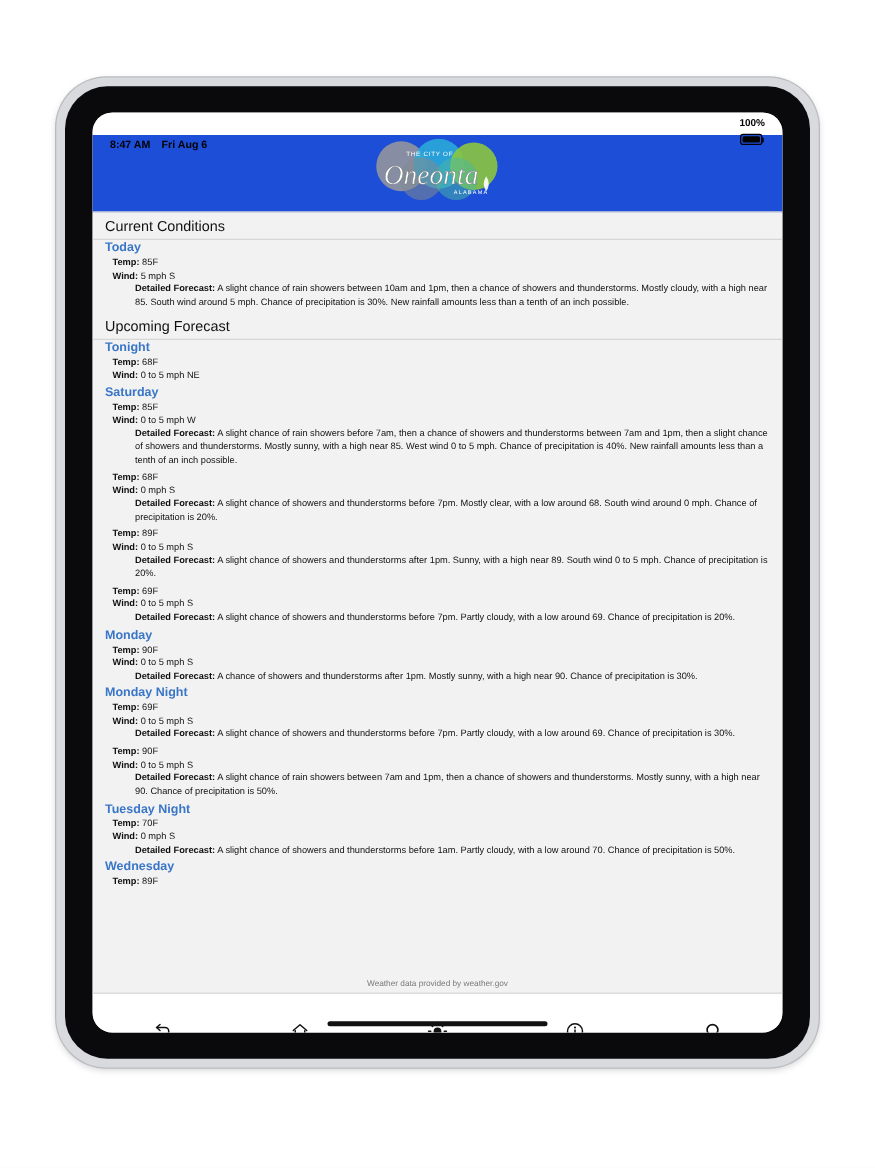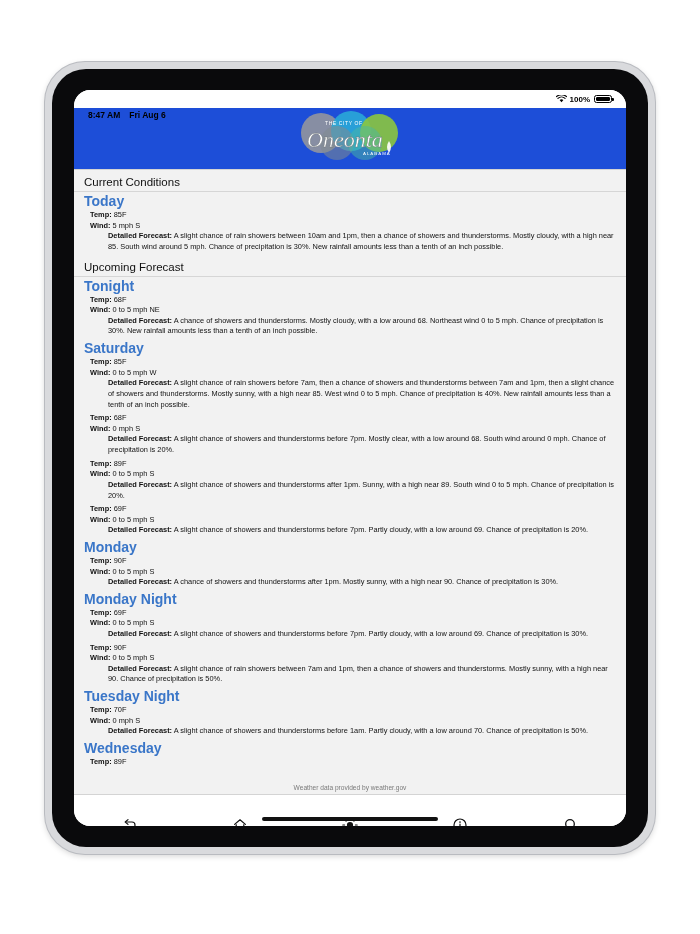--- a/index.html
+++ b/index.html
@@ -68,20 +68,21 @@
     font-weight: bold;
   }
   .status-left { display: flex; gap: 9px; align-items: flex-end; margin-top: 32px; }
   .status-right {
     margin-left: auto;
     display: flex;
     gap: 4px;
     align-items: flex-start;
     font-size: 8px;
     font-weight: bold;
+    flex-direction: column;
   }
   .wifi-icon { display: inline-block; width: 10px; height: 8px; position: relative; }
   .wifi-icon svg { display: block; }
   .battery {
     width: 18px; height: 8.5px;
     border: 1px solid #000;
     border-radius: 2.5px;
     position: relative;
     display: inline-block;
   }
@@ -133,21 +134,21 @@
   .hr {
     height: 1px;
     background: #d6d6d6;
     margin: 0;
   }
   .day-block {
     padding: 1px 10px 2px 10px;
   }
   .day-name {
     color: #3a76c8;
-    font-size: 14px;
+    font-size: 10px;
     font-weight: bold;
     margin-bottom: 1px;
   }
   .day-line {
     font-size: 7.4px;
     color: #111;
     line-height: 1.42;
     padding-left: 6px;
   }
   .day-line b { font-weight: bold; }
@@ -265,21 +266,20 @@
           </div>
 
           <div class="section-title">Upcoming Forecast</div>
           <div class="hr"></div>
 
           <div id="forecast-list">
               <div class="day-block">
                 <div class="day-name">Tonight</div>
                 <div class="day-line"><b>Temp:</b> <span>68F</span></div>
                 <div class="day-line"><b>Wind:</b> <span>0 to 5 mph NE</span></div>
-                <div class="detail"><span class="lbl">Detailed Forecast:</span> <span>A chance of showers and thunderstorms. Mostly cloudy, with a low around 68. Northeast wind 0 to 5 mph. Chance of precipitation is 30%. New rainfall amounts less than a tenth of an inch possible.</span></div>
               </div>
               <div class="day-block">
                 <div class="day-name">Saturday</div>
                 <div class="day-line"><b>Temp:</b> <span>85F</span></div>
                 <div class="day-line"><b>Wind:</b> <span>0 to 5 mph W</span></div>
                 <div class="detail"><span class="lbl">Detailed Forecast:</span> <span>A slight chance of rain showers before 7am, then a chance of showers and thunderstorms between 7am and 1pm, then a slight chance of showers and thunderstorms. Mostly sunny, with a high near 85. West wind 0 to 5 mph. Chance of precipitation is 40%. New rainfall amounts less than a tenth of an inch possible.</span></div>
               </div>
               <div class="day-block">
                 <div class="day-line"><b>Temp:</b> <span>68F</span></div>
                 <div class="day-line"><b>Wind:</b> <span>0 mph S</span></div>

